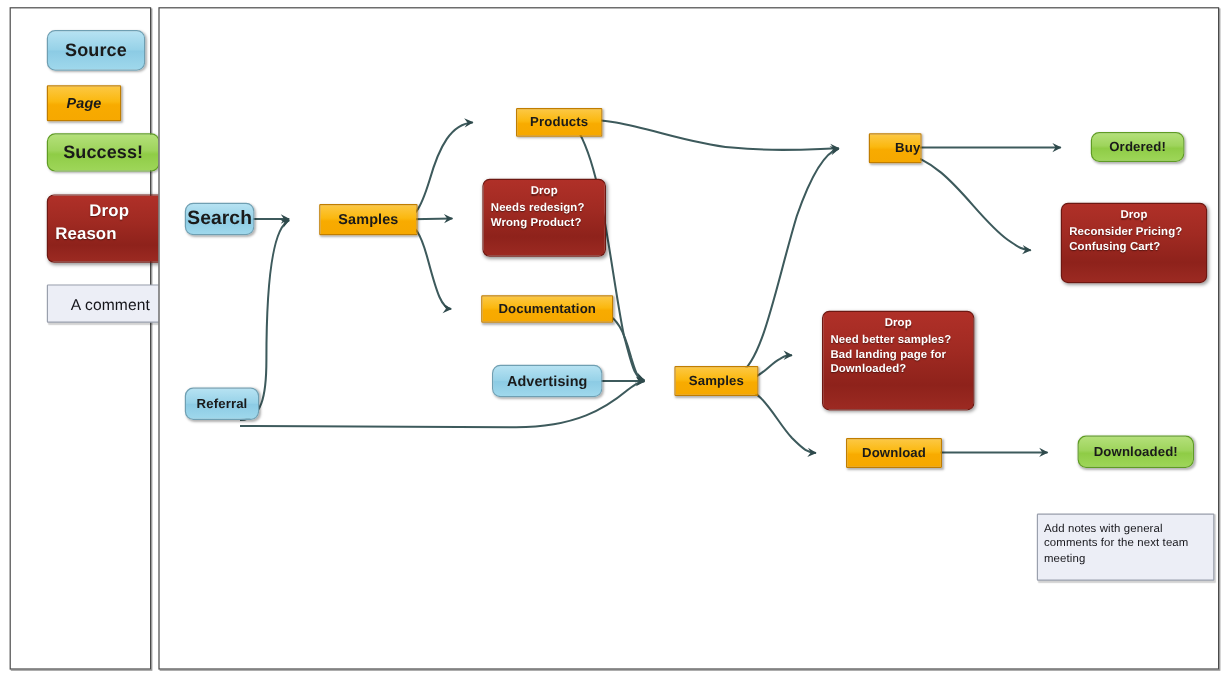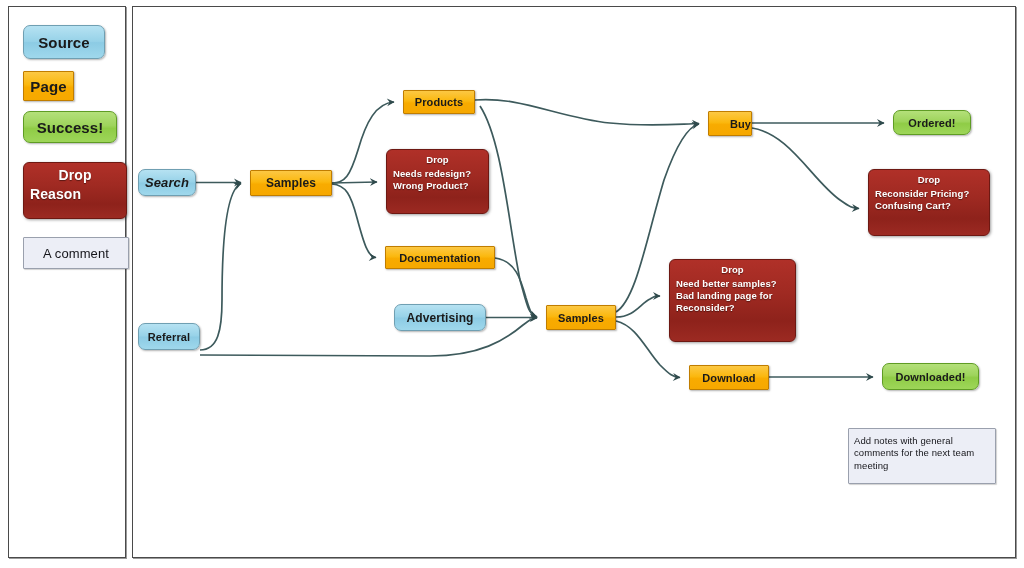--- a/index.html
+++ b/index.html
@@ -32,20 +32,21 @@
     position: absolute;
     box-sizing: border-box;
     display: flex;
     align-items: center;
     justify-content: center;
     text-align: center;
     font-weight: bold;
     letter-spacing: .1px;
     white-space: nowrap;
     overflow: hidden;
+    margin-left: 16px;
   }
 
   
   .n-source {
     background: linear-gradient(180deg,#b6e2f2 0%, #97d2e8 48%, #8ccbe4 52%, #9fd8ec 100%);
     border: 1px solid #6f9fb2;
     border-radius: 7px;
     color: #1a1a1a;
     box-shadow: 1px 1px 2px rgba(0,0,0,.30);
   }
@@ -102,36 +103,36 @@
   .n-note .note-line {
     display: block;
     text-align: left;
     padding-left: 5px;
     line-height: 1.3;
   }
 
   
   .legend-item { position: absolute; }
   #lg-source  { left: 14px; top: 18px;  width: 82px;  height: 34px; font-size: 15px; }
-  #lg-page    { left: 14px; top: 64px;  width: 51px;  height: 30px; font-size: 15px; }
+  #lg-page    { left: 14px; top: 64px;  width: 62px;  height: 30px; font-size: 12px; font-style: italic; }
   #lg-success { left: 14px; top: 104px; width: 94px;  height: 32px; font-size: 15px; }
   #lg-drop    { left: 14px; top: 155px; width: 104px; height: 57px; font-size: 14px; }
   #lg-comment { left: 14px; top: 230px; width: 106px; height: 32px; font-size: 13px;
                 display:flex; align-items:center; justify-content:center; }
 
   
   #edges { position: absolute; left: 0; top: 0; width: 1024px; height: 568px; }
 
   
-  #nd-search      { left: 138px; top: 169px; width: 58px;  height: 27px; font-size: 13px; font-style: italic; }
+  #nd-search      { left: 138px; top: 169px; width: 58px;  height: 27px; font-size: 16px; }
   #nd-referral    { left: 138px; top: 323px; width: 62px;  height: 27px; font-size: 11px; }
   #nd-advertising { left: 394px; top: 304px; width: 92px;  height: 27px; font-size: 12px; }
 
   #nd-homepage    { left: 250px; top: 170px; width: 82px;  height: 26px; font-size: 12px; }
-  #nd-products    { left: 403px; top: 90px;  width: 72px;  height: 24px; font-size: 11px; }
+  #nd-products    { left: 414px; top: 90px;  width: 72px;  height: 24px; font-size: 11px; }
   #nd-docs        { left: 385px; top: 246px; width: 110px; height: 23px; font-size: 11px; }
   #nd-samples     { left: 546px; top: 305px; width: 70px;  height: 25px; font-size: 11px; }
   #nd-buy         { left: 708px; top: 111px; width: 44px;  height: 25px; font-size: 11px; justify-content: flex-end; }
   #nd-download    { left: 689px; top: 365px; width: 80px;  height: 25px; font-size: 11px; }
 
   #nd-ordered     { left: 893px; top: 110px; width: 78px;  height: 25px; font-size: 11px; }
   #nd-downloaded  { left: 882px; top: 363px; width: 97px;  height: 27px; font-size: 11px; }
 
   #nd-drop1       { left: 386px; top: 149px; width: 103px; height: 65px; font-size: 9.5px; }
   #nd-drop2       { left: 868px; top: 169px; width: 122px; height: 67px; font-size: 9.5px; }
@@ -266,21 +267,21 @@
   <div class="node n-drop" id="nd-drop2">
     <span class="drop-title">Drop</span>
     <span class="drop-line">Reconsider Pricing?</span>
     <span class="drop-line">Confusing Cart?</span>
   </div>
 
   <div class="node n-drop" id="nd-drop3">
     <span class="drop-title">Drop</span>
     <span class="drop-line">Need better samples?</span>
     <span class="drop-line">Bad landing page for</span>
-    <span class="drop-line">Reconsider?</span>
+    <span class="drop-line">Downloaded?</span>
   </div>
 
   <div class="node n-note" id="nd-note">
     <span class="note-line">Add notes with general</span>
     <span class="note-line">comments for the next team</span>
     <span class="note-line">meeting</span>
   </div>
 
 </div>
 

